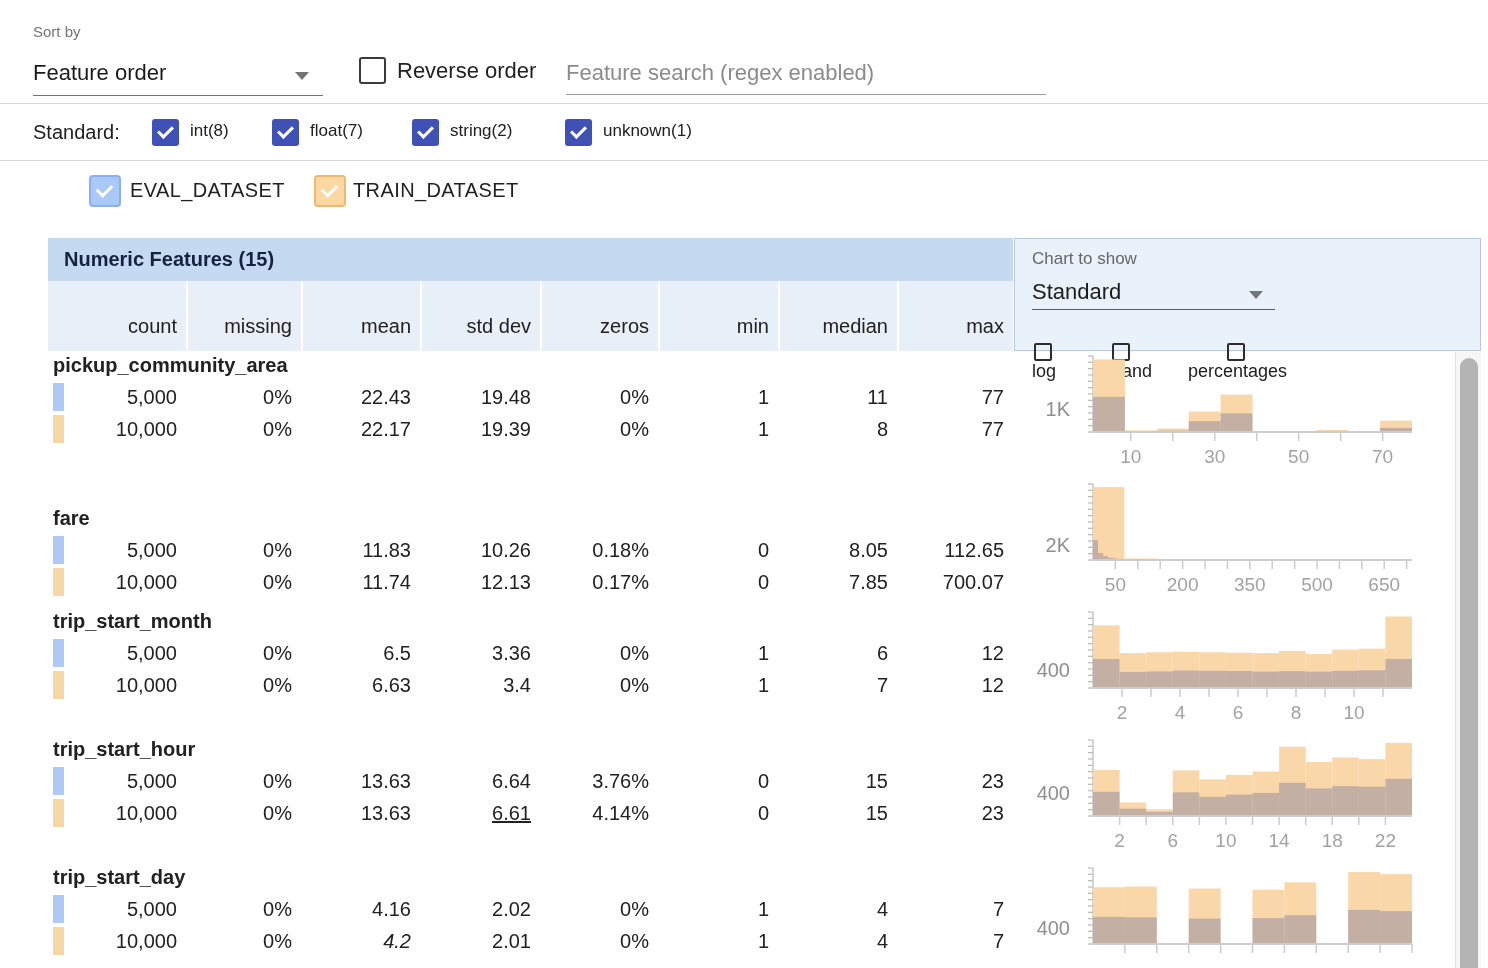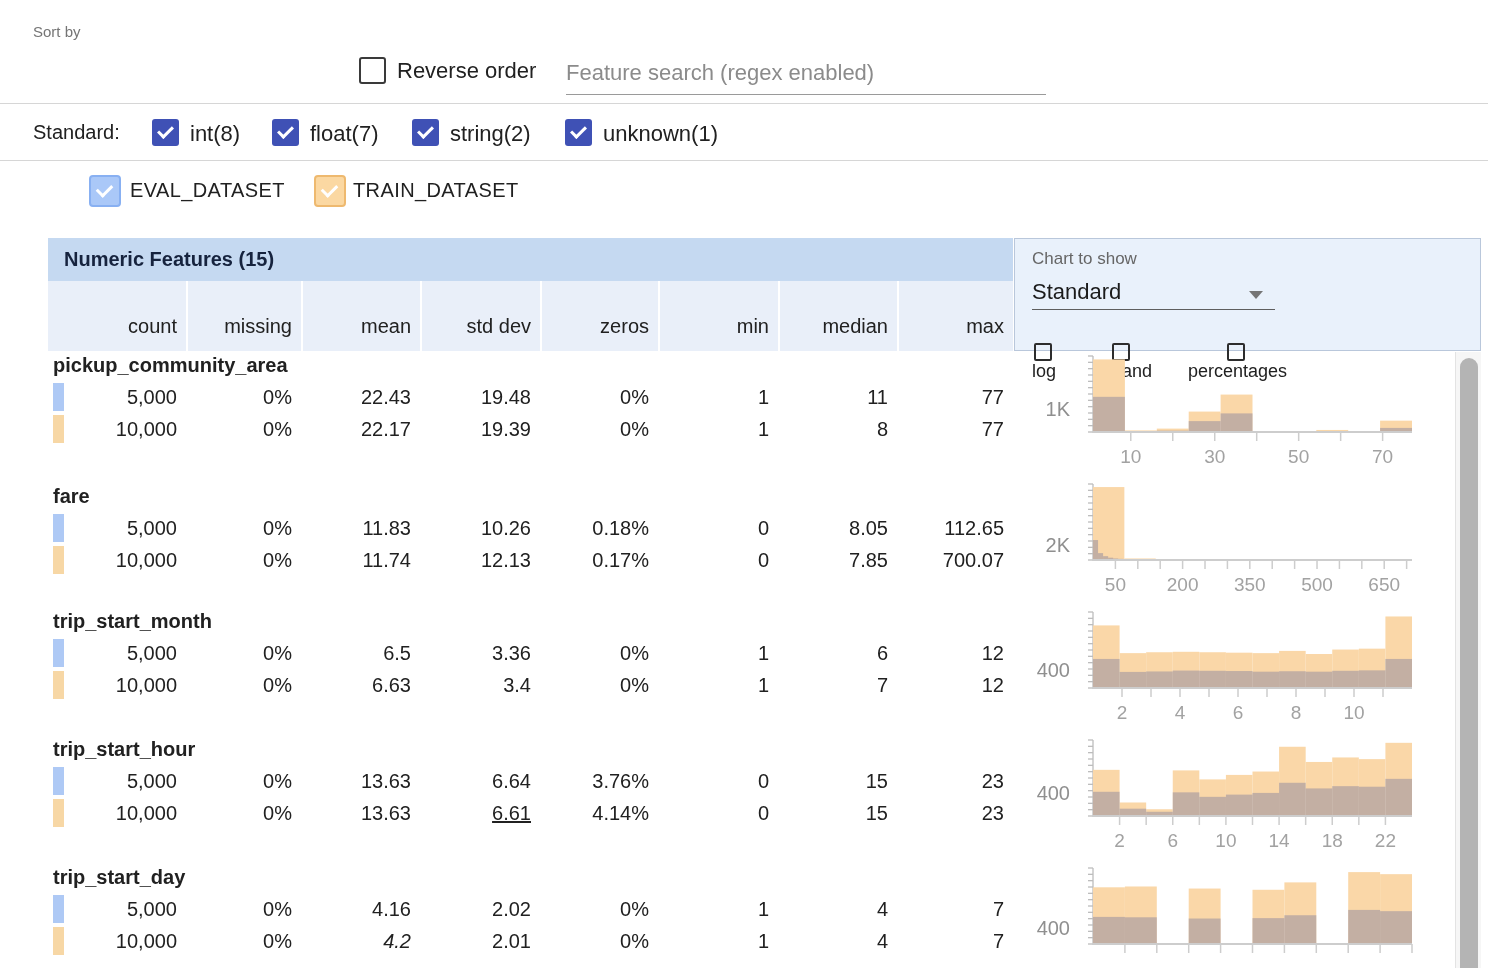--- a/index.html
+++ b/index.html
@@ -22,21 +22,21 @@
   .search{position:absolute;left:566px;top:52px;width:480px;height:42px;border:none;outline:none;
        border-bottom:1px solid #9a9a9a;font-size:22px;color:#14532d;background:transparent;
        font-family:inherit;padding:0;}
   .search::placeholder{color:#8b8b8b;}
 
   
   .filter-label{position:absolute;left:33px;top:121px;font-size:20px;}
   .cb-indigo{position:absolute;top:119px;width:27px;height:27px;background:#3f51b5;border-radius:3px;cursor:pointer;}
   .cb-check::after{content:"";position:absolute;left:6px;top:7px;width:12px;height:6px;
        border-left:3px solid #fff;border-bottom:3px solid #fff;transform:rotate(-45deg);}
-  .type-lbl{position:absolute;top:121px;font-size:22px;}
+  .type-lbl{position:absolute;top:121px;font-size:17px;}
 
   
   .cb-ds{position:absolute;top:175px;width:28px;height:28px;border-radius:4px;cursor:pointer;}
   .cb-ds::after{content:"";position:absolute;left:6px;top:7px;width:12px;height:7px;
        border-left:3px solid #fff;border-bottom:3px solid #fff;transform:rotate(-45deg);}
   .ds-lbl{position:absolute;top:179px;font-size:20px;letter-spacing:.4px;}
 
   
   .nf-title{position:absolute;left:48px;top:238px;width:965px;height:43px;background:#c5d9f1;
        color:#16233e;font-size:20px;font-weight:bold;line-height:43px;padding-left:16px;box-sizing:border-box;}
@@ -68,20 +68,24 @@
   .scroll-track{position:absolute;left:1455px;top:352px;width:26px;height:616px;background:#f6f6f6;
        border-left:1px solid #e3e3e3;box-sizing:border-box;}
   .scroll-thumb{position:absolute;left:4px;top:6px;width:18px;height:640px;background:#b4b4b4;border-radius:9px;}
 </style>
 </head>
 <body>
 
 <div class="app">
 
   <div class="sortby-label">Sort by</div>
+  <div class="sortby-select">
+    <span class="val">Feature order</span>
+    <span class="caret caret-sort"></span>
+  </div>
   <div class="reverse-cb"></div>
   <div class="reverse-lbl">Reverse order</div>
   <input class="search" placeholder="Feature search (regex enabled)" style="">
   <div class="hr hr1"></div>
 
   <div class="filter-label">Standard:</div>
   <div id="type-filters">
       <div class="cb-indigo cb-check" style="left: 152px;"></div>
       <span class="type-lbl" style="left: 190px;">int(8)</span>
       <div class="cb-indigo cb-check" style="left: 272px;"></div>
@@ -130,21 +134,21 @@
           <div class="fcell" style="width: 138px;">10,000<div class="chip" style="background: rgb(247, 215, 165);"></div></div>
           <div class="fcell" style="width: 115px;">0%</div>
           <div class="fcell" style="width: 119px;">22.17</div>
           <div class="fcell" style="width: 120px;">19.39</div>
           <div class="fcell" style="width: 118px;">0%</div>
           <div class="fcell" style="width: 120px;">1</div>
           <div class="fcell" style="width: 119px;">8</div>
           <div class="fcell" style="width: 116px;">77</div>
         </div>
       </div>
-      <div class="block" style="top: 482px;">
+      <div class="block" style="top: 504px;">
         <div class="fname">fare</div>
         <div class="frow" style="top: 30px;">
           <div class="fcell" style="width: 138px;">5,000<div class="chip" style="background: rgb(174, 201, 245);"></div></div>
           <div class="fcell" style="width: 115px;">0%</div>
           <div class="fcell" style="width: 119px;">11.83</div>
           <div class="fcell" style="width: 120px;">10.26</div>
           <div class="fcell" style="width: 118px;">0.18%</div>
           <div class="fcell" style="width: 120px;">0</div>
           <div class="fcell" style="width: 119px;">8.05</div>
           <div class="fcell" style="width: 116px;">112.65</div>

